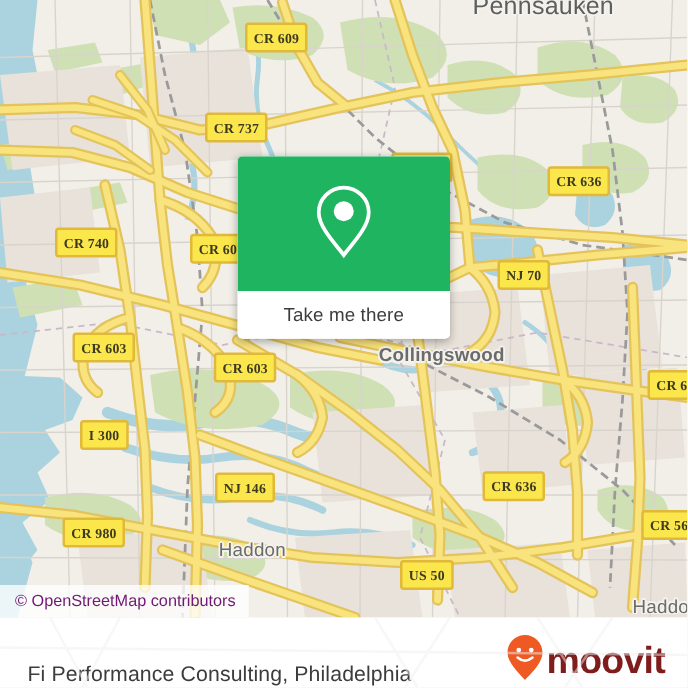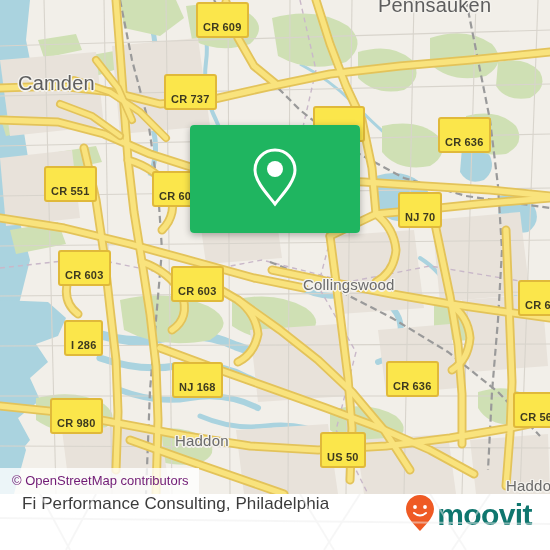--- a/index.html
+++ b/index.html
@@ -50,27 +50,28 @@
   }
   .place-label.big { font-size: 20px; color: #5e5e5e; }
 
   
   .shield {
     position: absolute;
     background: #fbe64b;
     border: 2px solid #e0b93a;
     border-radius: 3px;
     color: #3d3a20;
-    font-family: Liberation Sans, sans-serif;
+    font-family: Liberation Serif, serif;
     font-size: 11px;
     font-weight: bold;
     line-height: 13px;
-    padding: 17px 5px 2px 5px;
+    padding: 5px 5px 2px 5px;
     white-space: nowrap;
     letter-spacing: .2px;
+    margin-top: 16px;
   }
 
   
   #poi-card {
     position: absolute;
     left: 190px;
     top: 125px;
     width: 170px;
     border-radius: 4px;
     overflow: hidden;
@@ -111,39 +112,39 @@
 
   
   #bottom-bar {
     position: absolute;
     left: 0;
     top: 494px;
     width: 550px;
     height: 56px;
     background: #ffffff;
     display: flex;
-    align-items: flex-start;
+    align-items: flex-end;
     justify-content: space-between;
     padding: 0 18px 0 22px;
     box-sizing: border-box;
   }
   #poi-title {
     color: #3c3c3c;
     font-size: 17px;
     letter-spacing: .1px;
     white-space: nowrap;
     overflow: hidden;
   }
   #moovit-logo {
     display: flex;
     align-items: center;
     gap: 2px;
   }
   #moovit-logo .wordmark {
-    color: #0f766e;
+    color: #7f1d1d;
     font-size: 30px;
     font-weight: bold;
     letter-spacing: -.6px;
     line-height: 30px;
   }
   
   #bottom-bar .watermark {
     position: absolute;
     left: 0; top: 0;
     width: 550px; height: 56px;
@@ -323,52 +324,52 @@
         <path d="M96,60 L118,88 L132,120"></path>
         <path d="M60,104 L92,116 L120,136"></path>
       </g>
       <g fill="none" stroke="#f9e37d" stroke-width="4.6" stroke-linecap="round">
         <path d="M74,80 L110,92 L140,112 L166,138"></path>
         <path d="M96,60 L118,88 L132,120"></path>
         <path d="M60,104 L92,116 L120,136"></path>
       </g>
     </svg>
 
-    <div class="place-label big" style="left:18px;  top:72px;">Camden</div>
     <div class="place-label big" style="left:378px; top:-6px;">Pennsauken</div>
-    <div class="place-label" style="left:303px; top:276px;">Collingswood</div>
+    <div class="place-label" style="left:303px; top:276px;font-weight:bold;">Collingswood</div>
     <div class="place-label" style="left:175px; top:432px;">Haddon</div>
     <div class="place-label" style="left:506px; top:477px;">Haddon</div>
 
     <div class="shield" style="left:196px; top:2px;">CR 609</div>
     <div class="shield" style="left:164px; top:74px;">CR 737</div>
     <div class="shield" style="left:313px; top:106px;">US 210</div>
     <div class="shield" style="left:438px; top:117px;">CR 636</div>
-    <div class="shield" style="left:44px;  top:166px;">CR 551</div>
+    <div class="shield" style="left:44px;  top:166px;">CR 740</div>
     <div class="shield" style="left:152px; top:171px;">CR 607</div>
     <div class="shield" style="left:398px; top:192px;">NJ 70</div>
     <div class="shield" style="left:58px;  top:250px;">CR 603</div>
     <div class="shield" style="left:171px; top:266px;">CR 603</div>
     <div class="shield" style="left:518px; top:280px;">CR 62</div>
-    <div class="shield" style="left:64px;  top:320px;">I 286</div>
-    <div class="shield" style="left:172px; top:362px;">NJ 168</div>
+    <div class="shield" style="left:64px;  top:320px;">I 300</div>
+    <div class="shield" style="left:172px; top:362px;">NJ 146</div>
     <div class="shield" style="left:386px; top:361px;">CR 636</div>
     <div class="shield" style="left:513px; top:392px;">CR 561</div>
     <div class="shield" style="left:50px;  top:398px;">CR 980</div>
     <div class="shield" style="left:320px; top:432px;">US 50</div>
 
     <div id="poi-card">
       <div class="card-head">
         <span>
           <svg width="52" height="62" viewBox="0 0 52 62" aria-hidden="true">
             <path d="M26 4 C15 4 6 13 6 24 C6 36 20 50 26 58 C32 50 46 36 46 24 C46 13 37 4 26 4 Z" fill="none" stroke="#ffffff" stroke-width="3"></path>
             <circle cx="26" cy="23" r="8" fill="#ffffff"></circle>
           </svg>
         </span>
       </div>
+      <div class="card-foot">Take me there</div>
     </div>
 
     <div id="attribution">© OpenStreetMap contributors</div>
   </div>
 
   <div id="bottom-bar">
     <svg class="watermark" viewBox="0 0 550 56">
       <g stroke="#efefef" stroke-width="2" fill="none">
         <path d="M40,0 L70,56"></path>
           <path d="M96,0 L66,56"></path>

